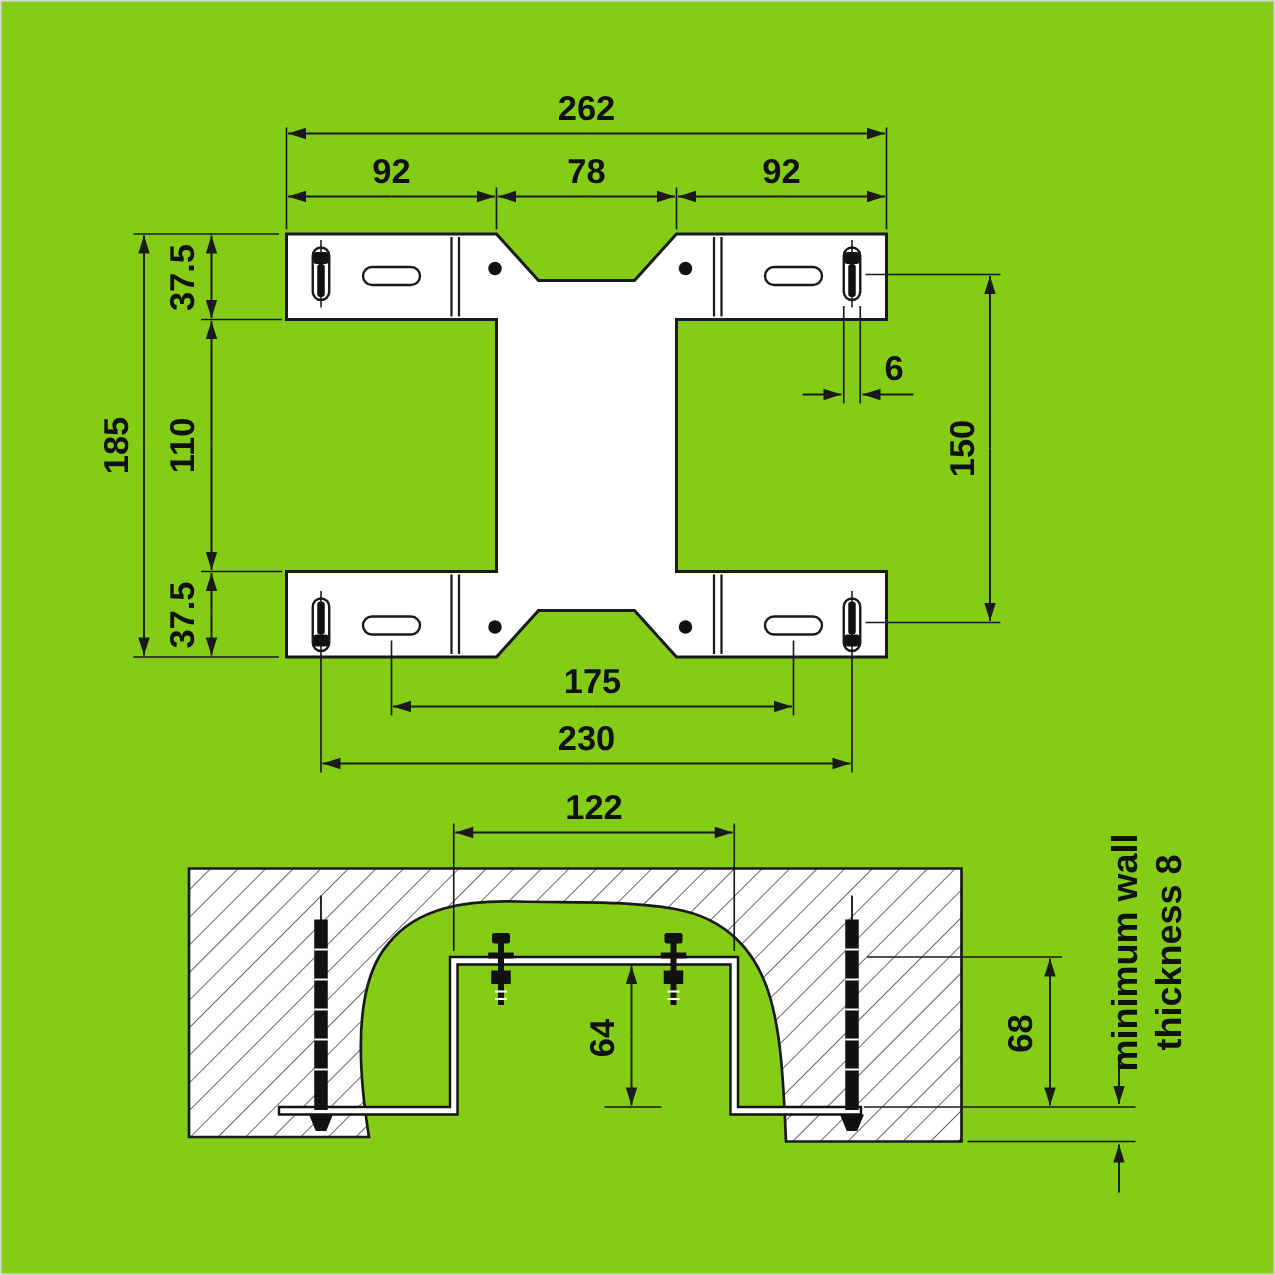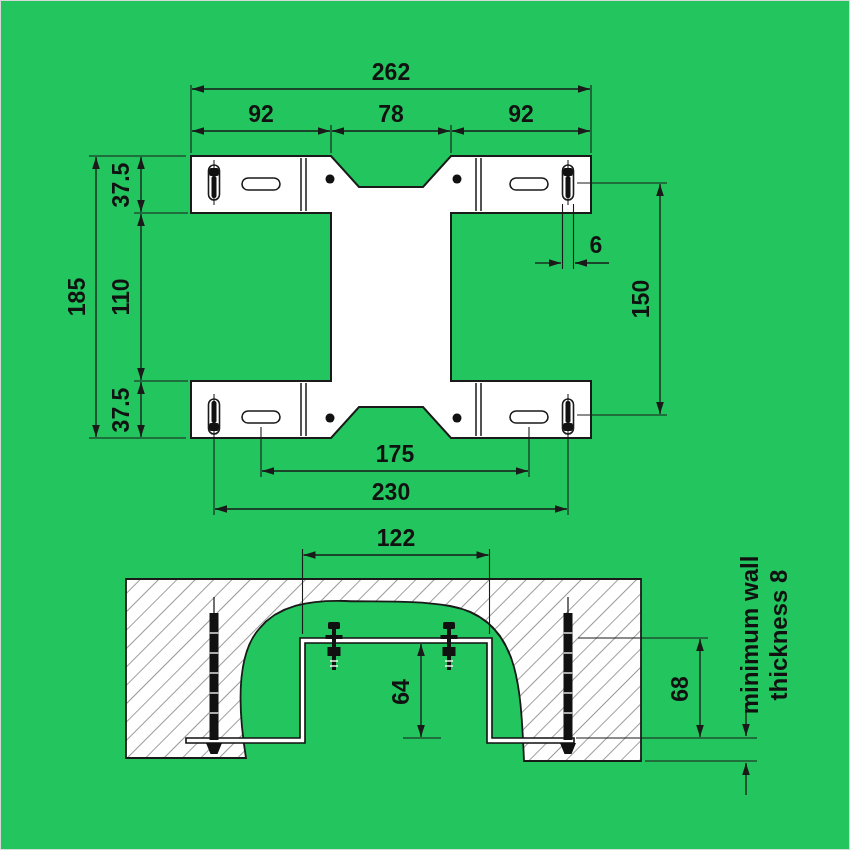--- a/index.html
+++ b/index.html
@@ -1,16 +1,16 @@
 <!DOCTYPE html>
 <html><head>
 <meta charset="utf-8">
 <style>
   html,body{margin:0;padding:0;background:#ffffff;}
-  .canvas{width:850px;height:850px;position:relative;background:#22c55e;border:1px solid #d9d9d9;box-sizing:border-box;font-family:"Liberation Sans",sans-serif;text-align:center;}
+  .canvas{width:850px;height:850px;position:relative;background:#84cc16;border:1px solid #d9d9d9;box-sizing:border-box;font-family:"Liberation Sans",sans-serif;text-align:center;}
   svg{display:block;}
   text{font-family:"Liberation Sans",sans-serif;font-weight:700;fill:#111111;}
   .dimtxt{font-size:23px;}
   .notetxt{font-size:24px;}
   .thin{stroke:#1a1a1a;stroke-width:1.1;fill:none;}
   .dimline{stroke:#1a1a1a;stroke-width:1.3;fill:none;}
   .outline{stroke:#1a1a1a;stroke-width:2;fill:#ffffff;}
   .bend{stroke:#1a1a1a;stroke-width:1.5;}
 </style>
 </head>

